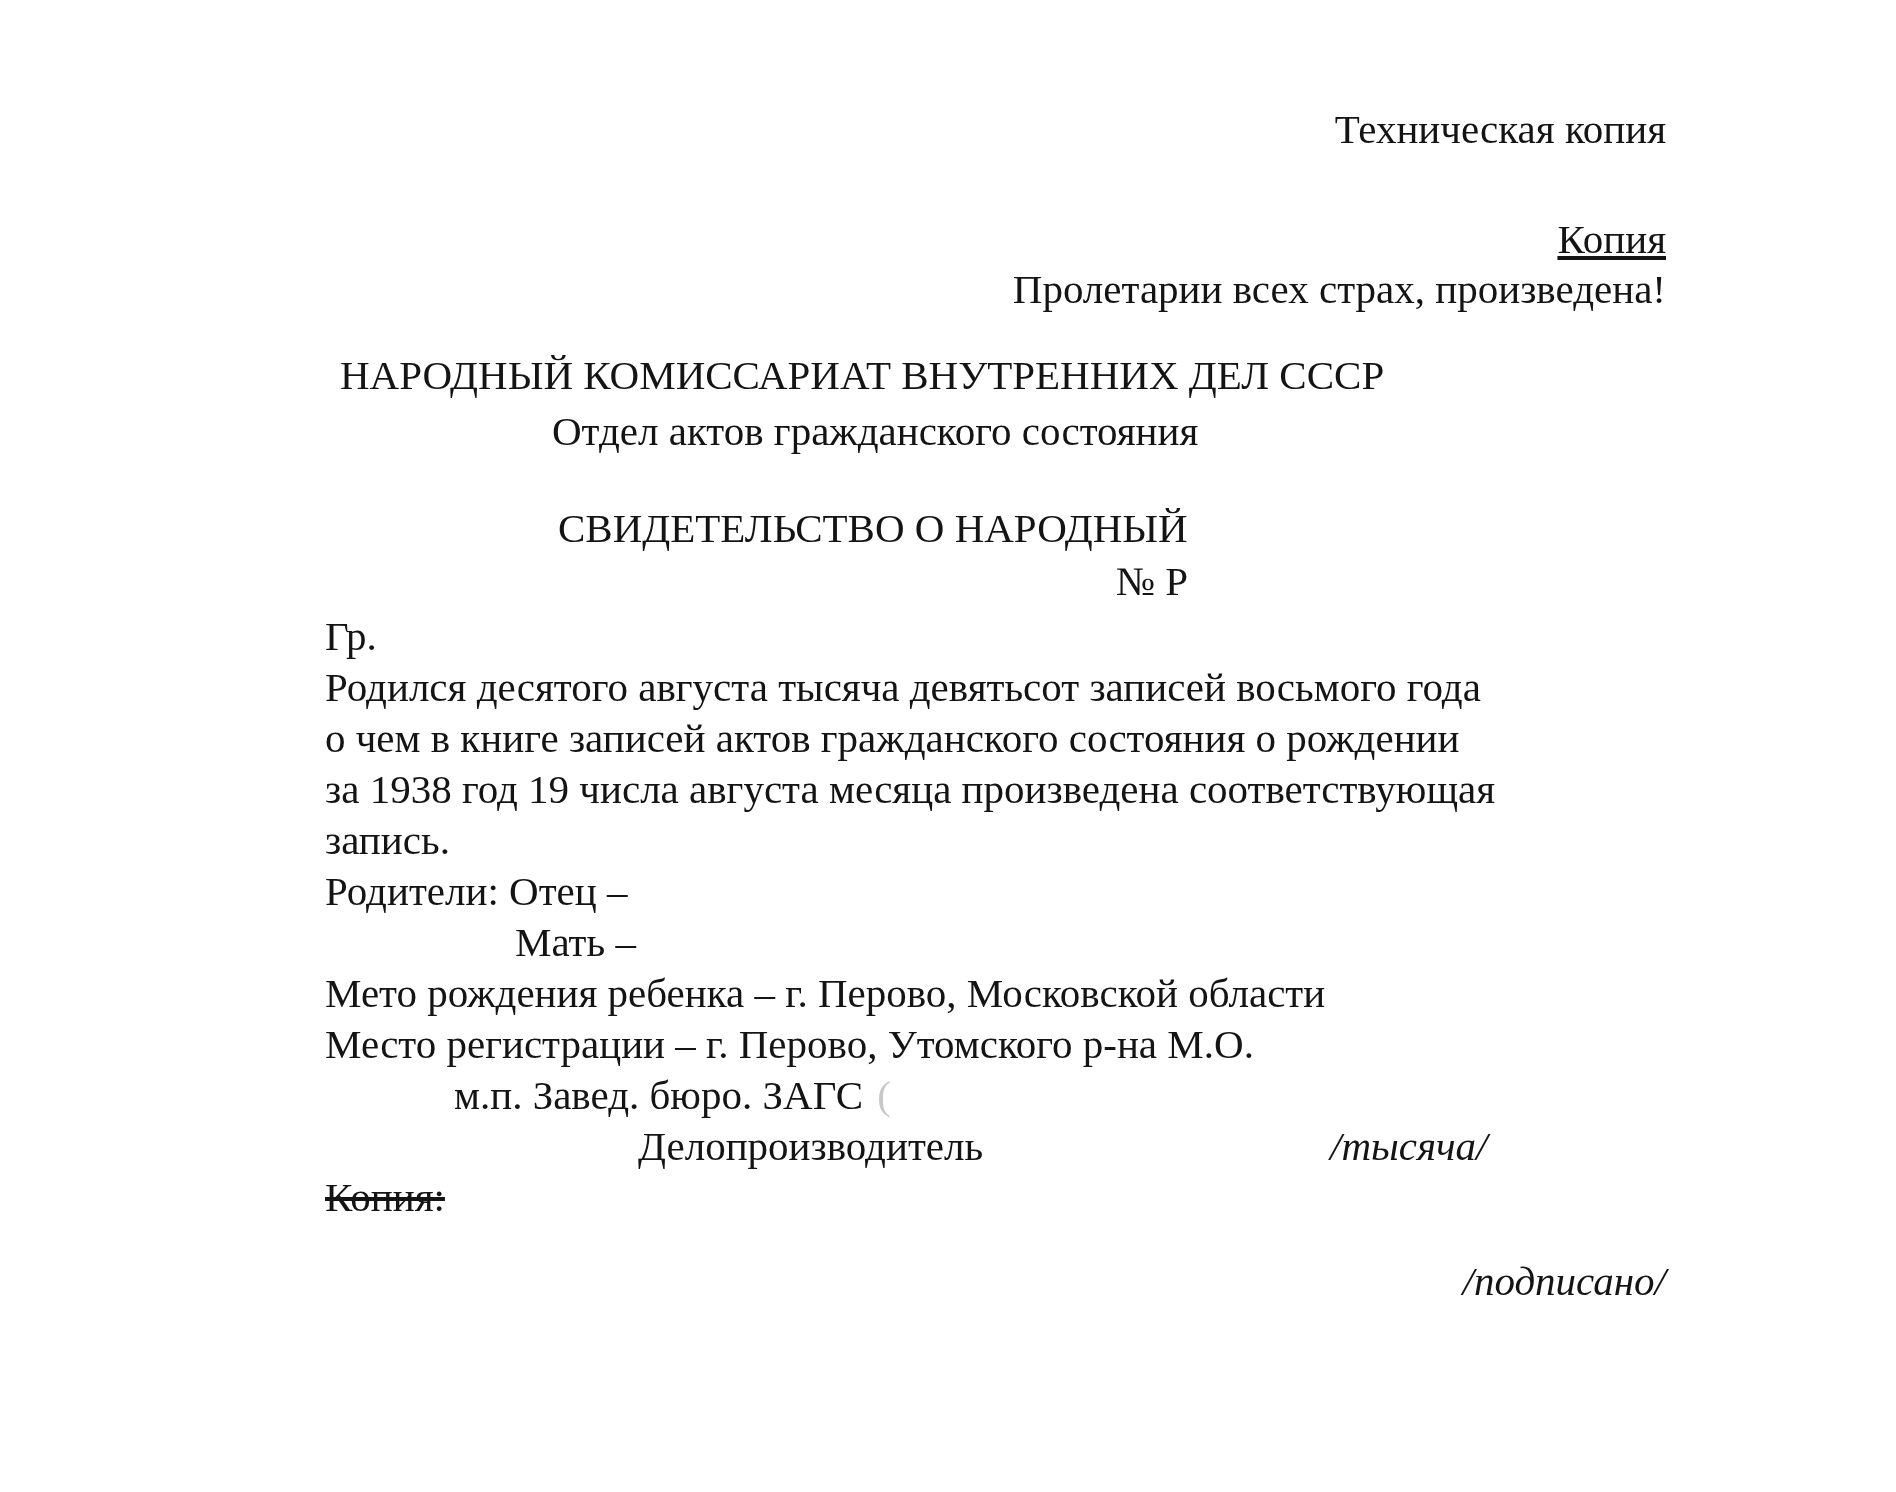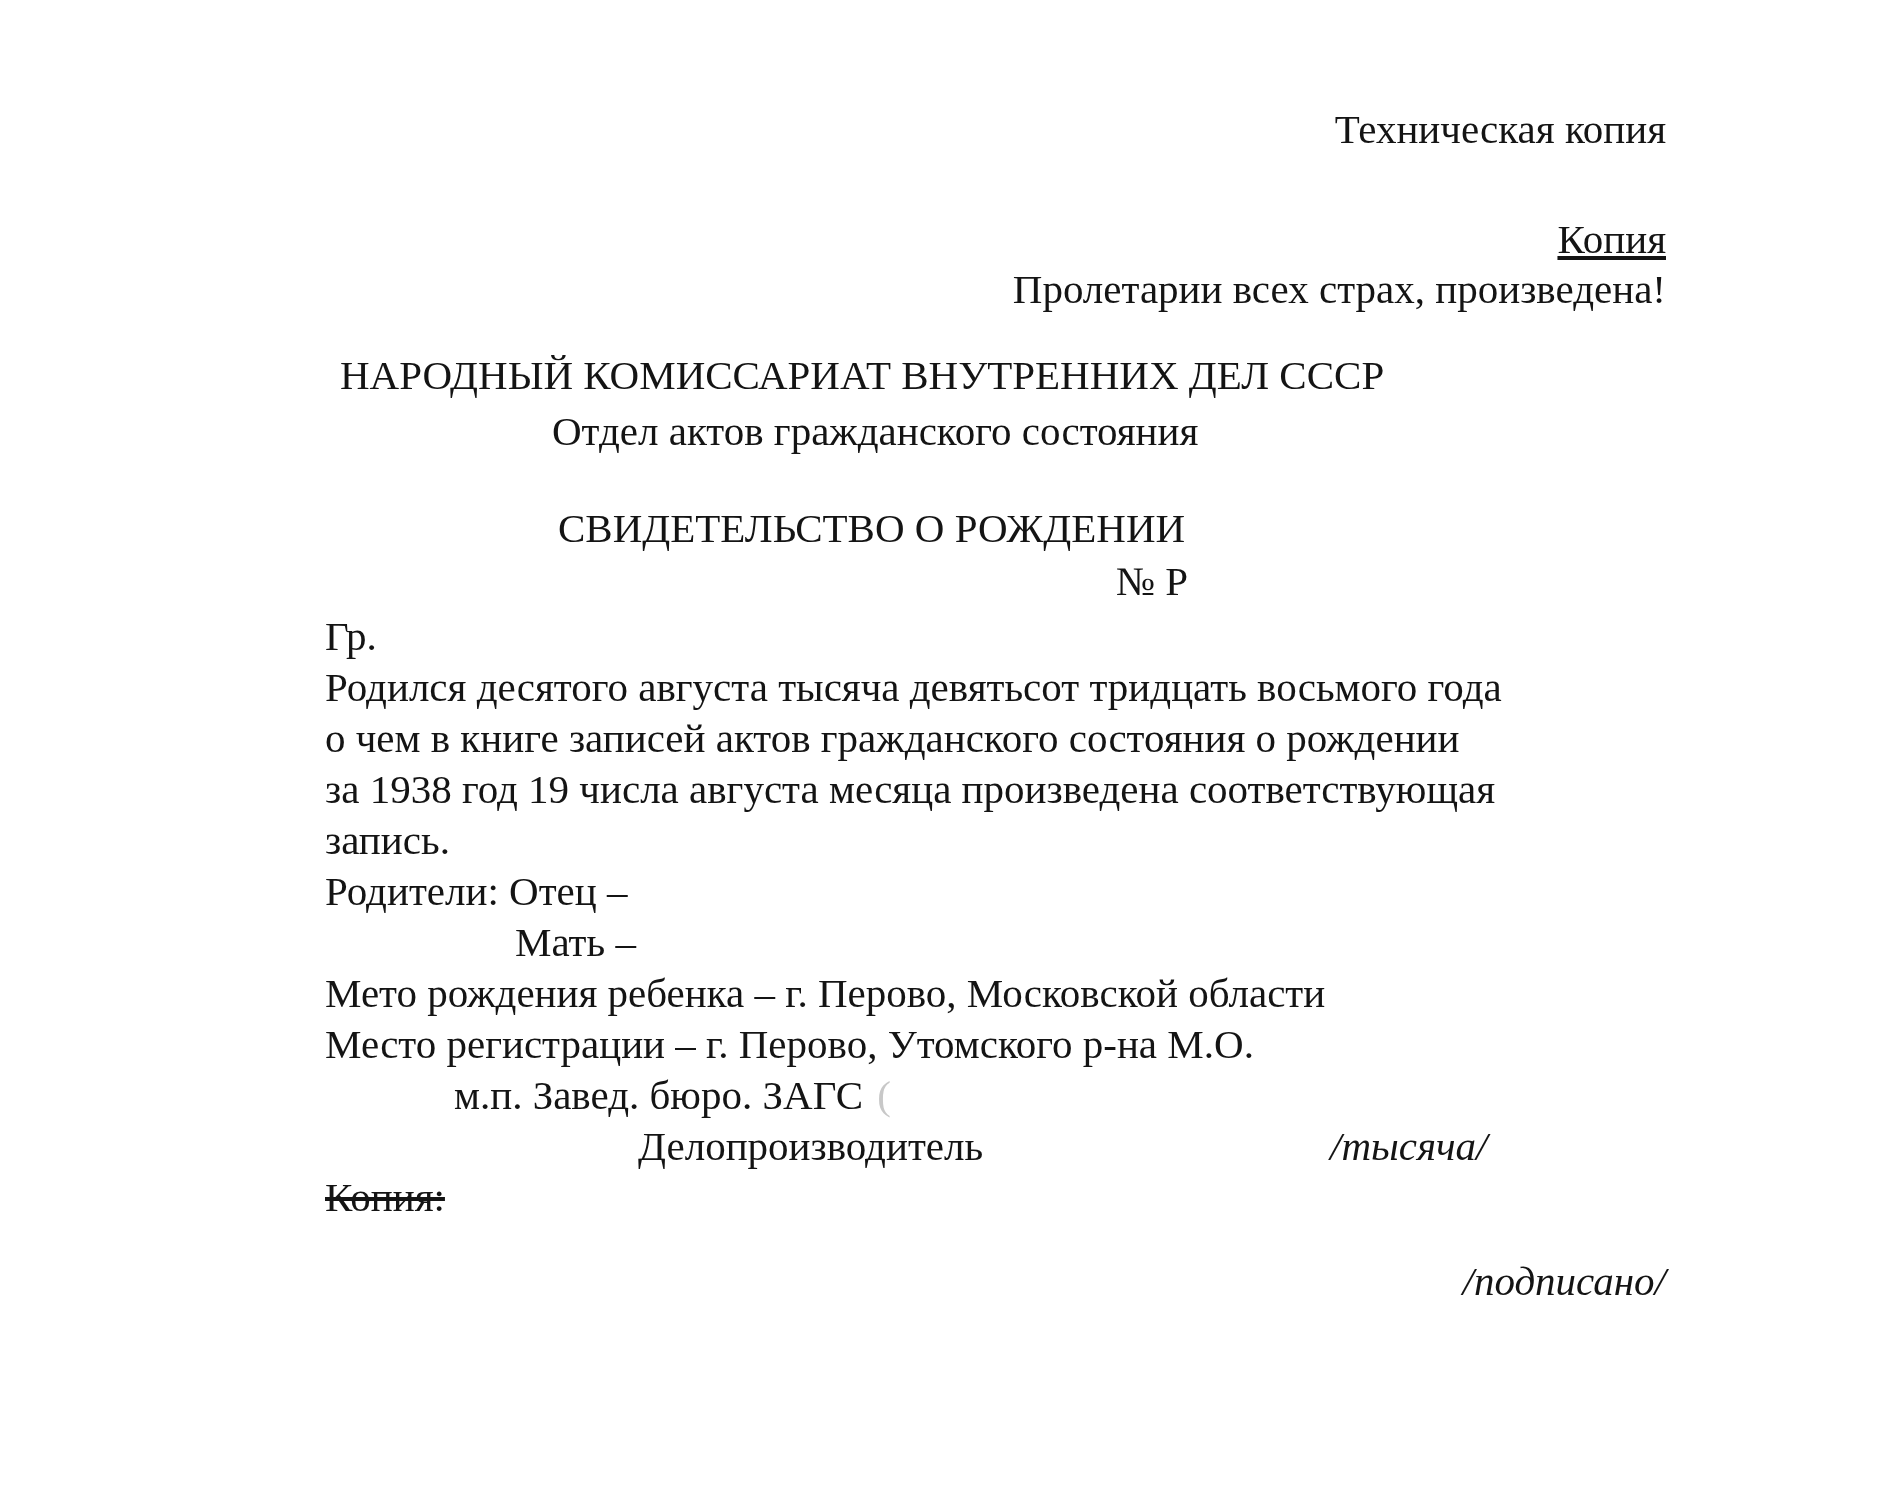--- a/index.html
+++ b/index.html
@@ -47,27 +47,27 @@
   <div class="line right-aligned" style="top:106px; right:169px;">Техническая копия</div>
 
   <div class="line right-aligned underlined" style="top:216px; right:169px;">Копия</div>
 
   <div class="line right-aligned" style="top:266px; right:169px;">Пролетарии всех страх, произведена!</div>
 
   <div class="line" style="top:352px; left:340px;">НАРОДНЫЙ КОМИССАРИАТ ВНУТРЕННИХ ДЕЛ СССР</div>
 
   <div class="line" style="top:408px; left:552px;">Отдел актов гражданского состояния</div>
 
-  <div class="line" style="top:505px; left:558px;">СВИДЕТЕЛЬСТВО О РОЖДЕНИИ</div>
+  <div class="line" style="top:505px; left:558px;">СВИДЕТЕЛЬСТВО О НАРОДНЫЙ</div>
 
   <div class="line" style="top:558px; left:1116px;">№ Р</div>
 
   <div class="line" style="top:613px; left:325px;text-align:center;">Гр.</div>
 
-  <div class="line" style="top:664px; left:325px;">Родился десятого августа тысяча девятьсот тридцать восьмого года</div>
+  <div class="line" style="top:664px; left:325px;">Родился десятого августа тысяча девятьсот записей восьмого года</div>
 
   <div class="line" style="top:715px; left:325px;">о чем в книге записей актов гражданского состояния о рождении</div>
 
   <div class="line" style="top:766px; left:325px;">за 1938 год 19 числа августа месяца произведена соответствующая</div>
 
   <div class="line" style="top:817px; left:325px;">запись.</div>
 
   <div class="line" style="top:868px; left:325px;text-align:center;">Родители: Отец –</div>
 
   <div class="line" style="top:919px; left:515px;">Мать –</div>

